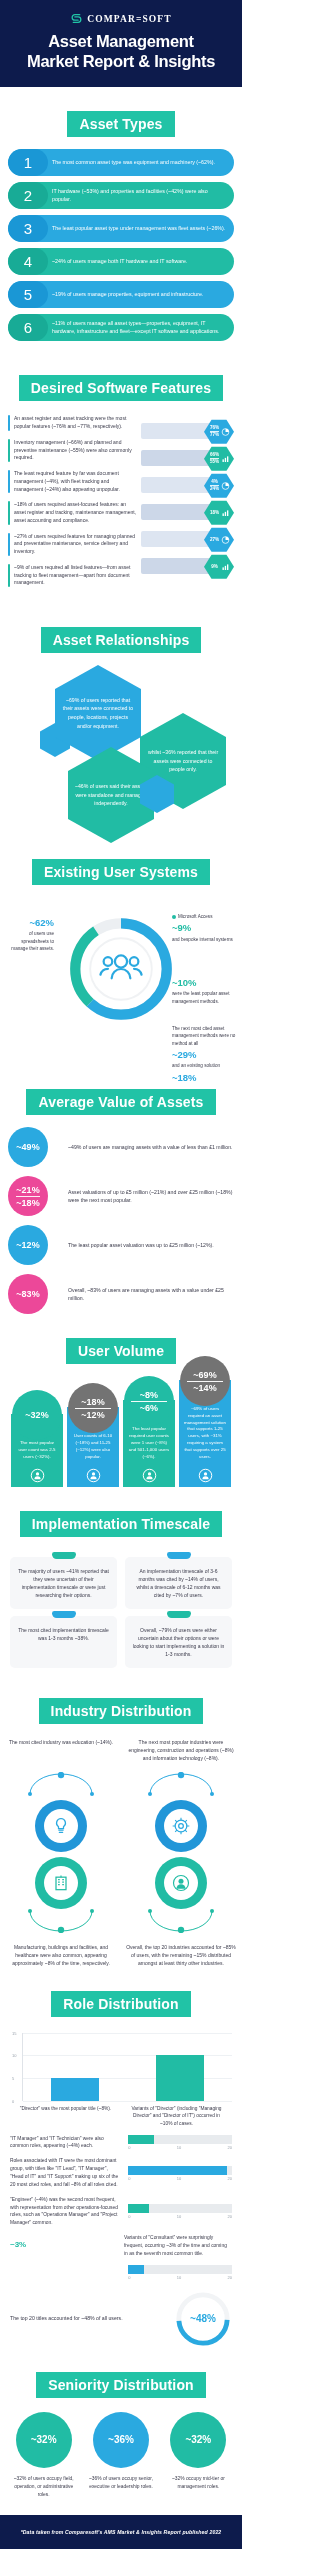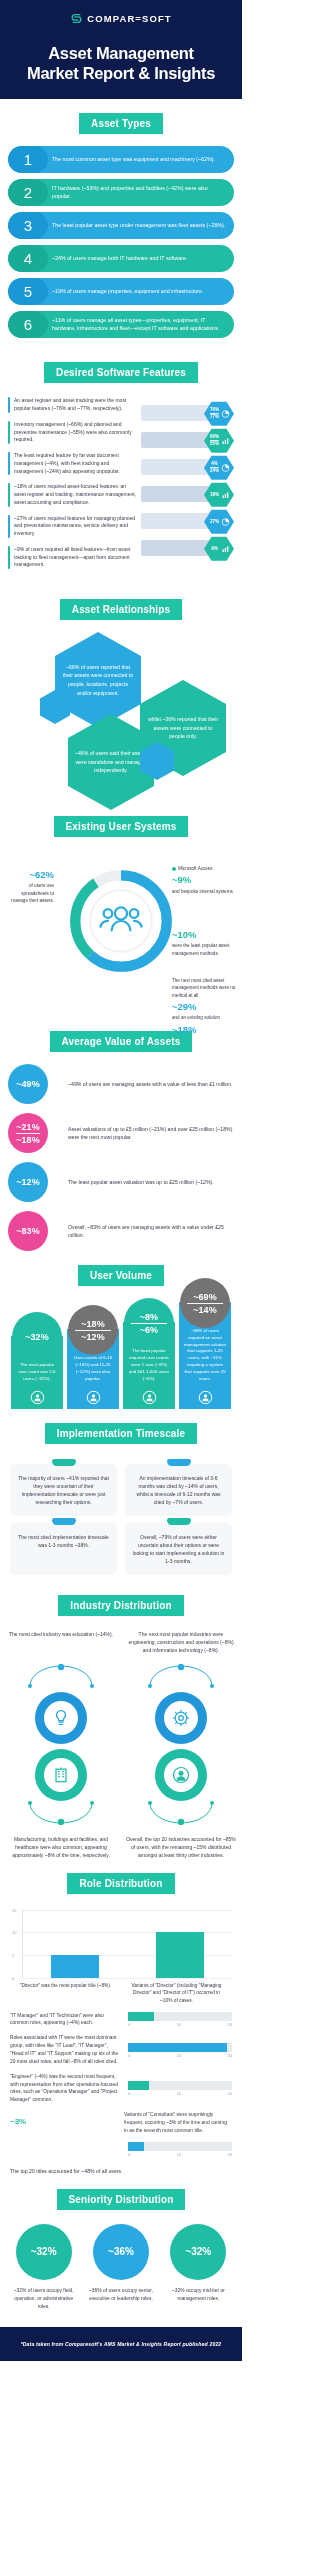--- a/index.html
+++ b/index.html
@@ -13,35 +13,35 @@
   .page { width: 242px; position: relative; }
 
   
   .hero {
     background: #0d1b4c;
     padding: 12px 10px 16px;
     text-align: center;
   }
   .logo-row {
     display: flex; align-items: center; justify-content: center;
-    gap: 4px; margin-bottom: 18px;
+    gap: 4px; margin-bottom: 6px; font-family: Liberation Serif, serif;
   }
   .logo-mark { width: 13px; height: 13px; flex: 0 0 13px; }
   .logo-text {
     color: #ffffff; font-size: 9.5px; letter-spacing: 1.1px; font-weight: 600;
   }
   .hero-title {
     color: #ffffff; font-size: 16.5px; line-height: 1.22; font-weight: bold;
     letter-spacing: -0.3px;
   }
 
   
   .sec-head {
-    display: block; margin: 14px auto 12px; background: #21c3a6;
-    color: #ffffff; font-size: 10px; font-weight: bold; text-align: center;
+    display: block; margin: 24px auto 12px; background: #21c3a6;
+    color: #ffffff; font-size: 14px; font-weight: bold; text-align: center;
     padding: 5px 12px; width: fit-content; letter-spacing: .15px;
   }
   .band {
     background: #21c3a6; color: #fff; text-align: center;
     padding: 26px 12px; font-size: 16px; font-weight: bold; line-height: 1.25;
     margin-top: 16px;
   }
 
   
   .types { padding: 0 8px 4px; }
@@ -732,20 +732,27 @@
       <div class="hbar-axis">
         <span>0</span>
         <span>10</span>
         <span>20</span>
       </div>
     </div>
   </div>
 
   <div class="pctnote">
     <div class="pn-txt">The top 20 titles accounted for ~48% of all users.</div>
+    <div class="pn-ring">
+      <svg width="58" height="58" viewBox="0 0 60 60">
+        <circle cx="30" cy="30" r="25" fill="none" stroke="#f2f4f6" stroke-width="5"></circle>
+        <circle cx="30" cy="30" r="25" fill="none" stroke="#2aa9e0" stroke-width="5" stroke-dasharray="75 157" stroke-dashoffset="-40" transform="rotate(-90 30 30)"></circle>
+      </svg>
+      <div class="lbl">~48%</div>
+    </div>
   </div>
 
   <div class="sec-head">Seniority Distribution</div>
   <div class="sen">
     <div class="sen-col">
       <div class="sen-circ t">
         <span>~32%</span>
       </div>
       <div class="sen-txt">~32% of users occupy field, operation, or administrative roles.</div>
     </div>

